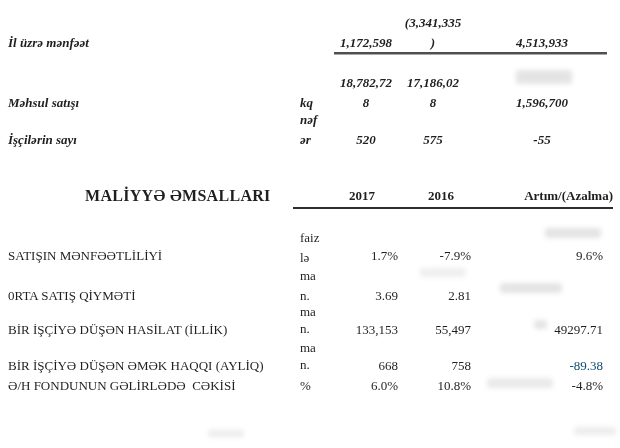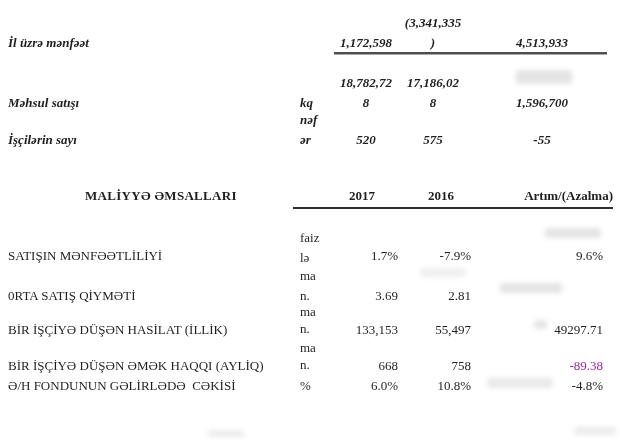--- a/index.html
+++ b/index.html
@@ -14,33 +14,33 @@
   }
   .cell{
     position:absolute;
     font-size:13px;
     line-height:20px;
     white-space:pre-wrap;
   }
   .b{font-weight:700;}
   .sb{font-weight:600;font-style:italic;}
   .lh17{line-height:17px;}
-  .faded{color:#a21caf;}
+  .faded{color:#0c4a6e;}
   
   .c-label{left:8px;width:292px;text-align:left;}
   .c-unit{left:300px;width:36px;text-align:left;}
   
   .c1a{left:330px;width:72px;text-align:center;}
   .c2a{left:398px;width:70px;text-align:center;}
   .c3a{left:472px;width:140px;text-align:center;}
   
   .c1b{left:328px;width:70px;text-align:right;}
   .c2b{left:401px;width:70px;text-align:right;}
   .c3b{left:473px;width:130px;text-align:right;}
-  .hdr-title{left:85px;width:240px;text-align:left;font-size:13px;letter-spacing:.3px;}
+  .hdr-title{left:85px;width:240px;text-align:left;font-size:16px;letter-spacing:.3px;}
   .h1{left:332px;width:60px;text-align:center;}
   .h2{left:411px;width:60px;text-align:center;}
   .h3{left:472px;width:141px;text-align:right;}
   
   .rule-thick{
     position:absolute;left:334px;top:52px;width:273px;height:3px;
     background:linear-gradient(#4f4f4f 0 66%,#a9a9a9 66% 100%);
   }
   .rule-thin{
     position:absolute;left:293px;top:207px;width:320px;height:2px;

